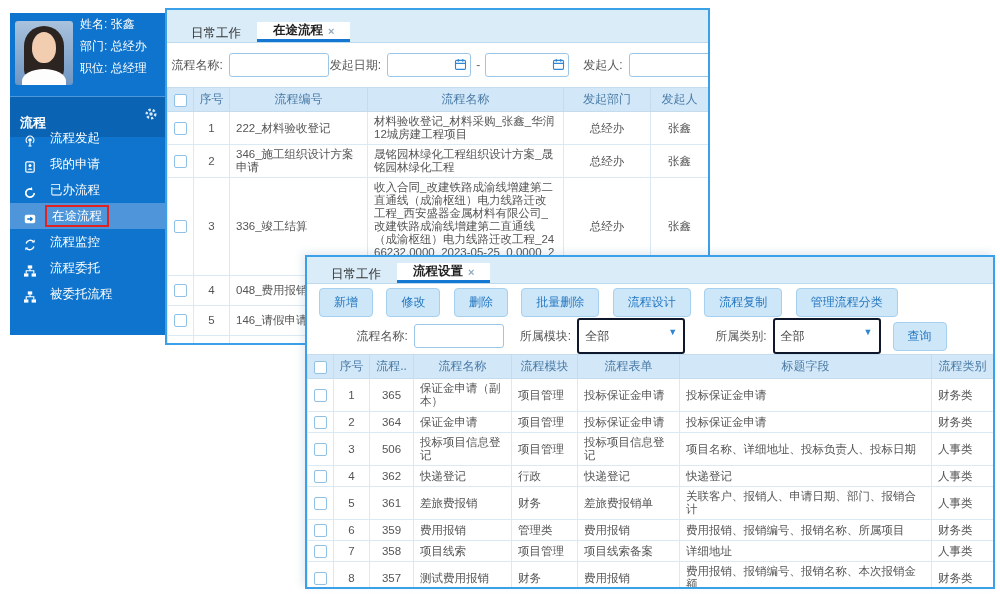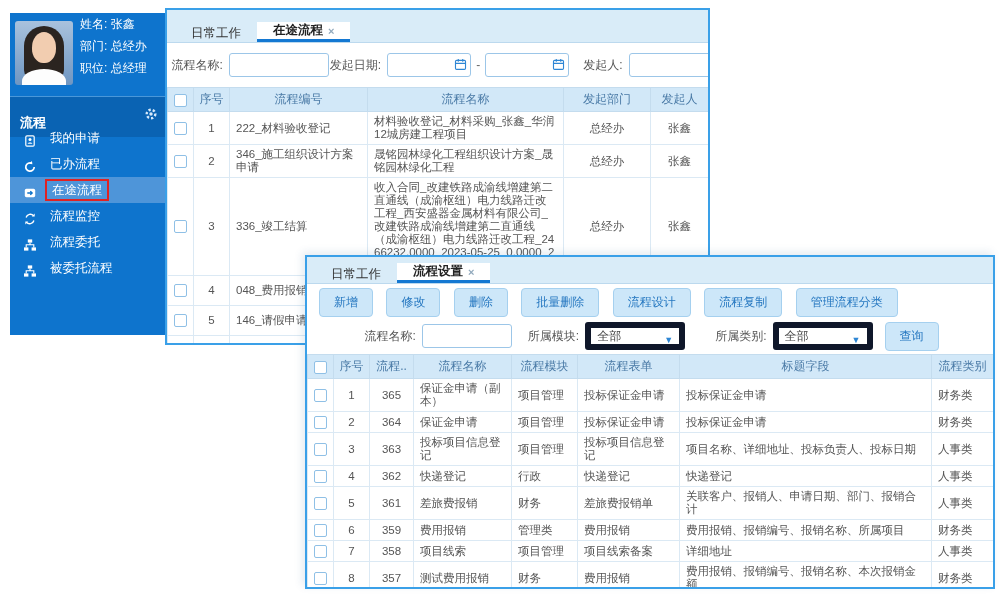--- a/index.html
+++ b/index.html
@@ -40,22 +40,22 @@
 
   .searchrow{display:flex;align-items:center;font-size:12px;color:#555;white-space:nowrap;justify-content:center;}
   #panel1 .searchrow{height:44px;padding-left:10px;}
   #panel2 .searchrow{height:36px;padding-left:12px;}
   .searchrow label{margin-right:6px;}
   .tinput{height:24px;border:1px solid #9cc6e8;border-radius:3px;background:#fff;outline:none;
           font-size:12px;padding:0 5px;color:#444;}
   .datewrap{position:relative;display:inline-block;}
   .datewrap .cal{position:absolute;right:4px;top:5px;width:13px;height:13px;cursor:pointer;}
   .sep{margin:0 5px;color:#666;}
-  .fakesel{position:relative;display:inline-flex;align-items:center;height:24px;width:100px;border:6px solid #0f172a;
-           border-radius:3px;background:#fff;padding:8px 6px;color:#444;cursor:pointer;}
+  .fakesel{position:relative;display:inline-flex;align-items:center;height:24px;width:108px;border:2px solid #0f172a;
+           border-radius:3px;background:#fff;padding:16px 6px;color:#444;cursor:pointer;}
   .fakesel .caret{position:absolute;right:6px;top:7px;font-size:9px;color:#2e86d4;}
   .btn{display:inline-block;background:#cde7f9;border:1px solid #a5d0ef;color:#2577c0;border-radius:4px;
        font-size:12px;padding:5px 14px;margin-right:9px;cursor:pointer;white-space:nowrap;}
   #panel2 .btnrow{height:34px;padding:4px 0 0 12px;}
 
   table{border-collapse:collapse;table-layout:fixed;width:100%;}
   th{background:#d2e8f8;color:#4a7aa6;font-weight:normal;font-size:12px;border:1px solid #c4dcee;padding:3px 4px;}
   td{border:1px solid #dbe9f4;font-size:11.5px;line-height:13px;color:#555;padding:3px 6px;vertical-align:middle;
      overflow:hidden;word-break:break-all;}
   #panel1 th{height:22px;}
@@ -89,20 +89,28 @@
       </div>
     </div>
     <div id="side-header">
       <span>流程</span>
       <span class="gear"><svg width="100%" height="100%" viewBox="0 0 14 14" xmlns="http://www.w3.org/2000/svg">
             <circle cx="7" cy="7" r="4.3" fill="none" stroke="#d6e9fb" stroke-width="2.4" stroke-dasharray="2.3 2"></circle>
             <circle cx="7" cy="7" r="1.7" fill="#d6e9fb"></circle>
           </svg></span>
     </div>
     <div id="side-menu">
+      <div class="sitem">
+        <span class="mi"><svg width="100%" height="100%" viewBox="0 0 14 14" xmlns="http://www.w3.org/2000/svg">
+              <circle cx="7" cy="6" r="1.8" fill="#fff"></circle>
+              <path d="M4.2 8.8a3.9 3.9 0 1 1 5.6 0" fill="none" stroke="#fff" stroke-width="1.2"></path>
+              <path d="M7 7.8V12M5.4 12h3.2" fill="none" stroke="#fff" stroke-width="1.2"></path>
+            </svg></span>
+        <span>流程发起</span>
+      </div>
       <div class="sitem">
         <span class="mi"><svg width="100%" height="100%" viewBox="0 0 14 14" xmlns="http://www.w3.org/2000/svg">
               <rect x="2.8" y="1.8" width="8.4" height="10.4" rx="1.2" fill="none" stroke="#fff" stroke-width="1.2"></rect>
               <circle cx="7" cy="5.6" r="1.5" fill="#fff"></circle>
               <path d="M4.6 9.8c.6-1.7 4.2-1.7 4.8 0z" fill="#fff"></path>
             </svg></span>
         <span>我的申请</span>
       </div>
       <div class="sitem">
         <span class="mi"><svg width="100%" height="100%" viewBox="0 0 14 14" xmlns="http://www.w3.org/2000/svg">
@@ -320,21 +328,21 @@
             <td>364</td>
             <td>保证金申请</td>
             <td>项目管理</td>
             <td>投标保证金申请</td>
             <td>投标保证金申请</td>
             <td>财务类</td>
           </tr>
           <tr>
             <td class="col-check"><span class="cb"></span></td>
             <td>3</td>
-            <td>363</td>
+            <td>506</td>
             <td>投标项目信息登记</td>
             <td>项目管理</td>
             <td>投标项目信息登记</td>
             <td>项目名称、详细地址、投标负责人、投标日期</td>
             <td>人事类</td>
           </tr>
           <tr>
             <td class="col-check"><span class="cb"></span></td>
             <td>4</td>
             <td>362</td>

